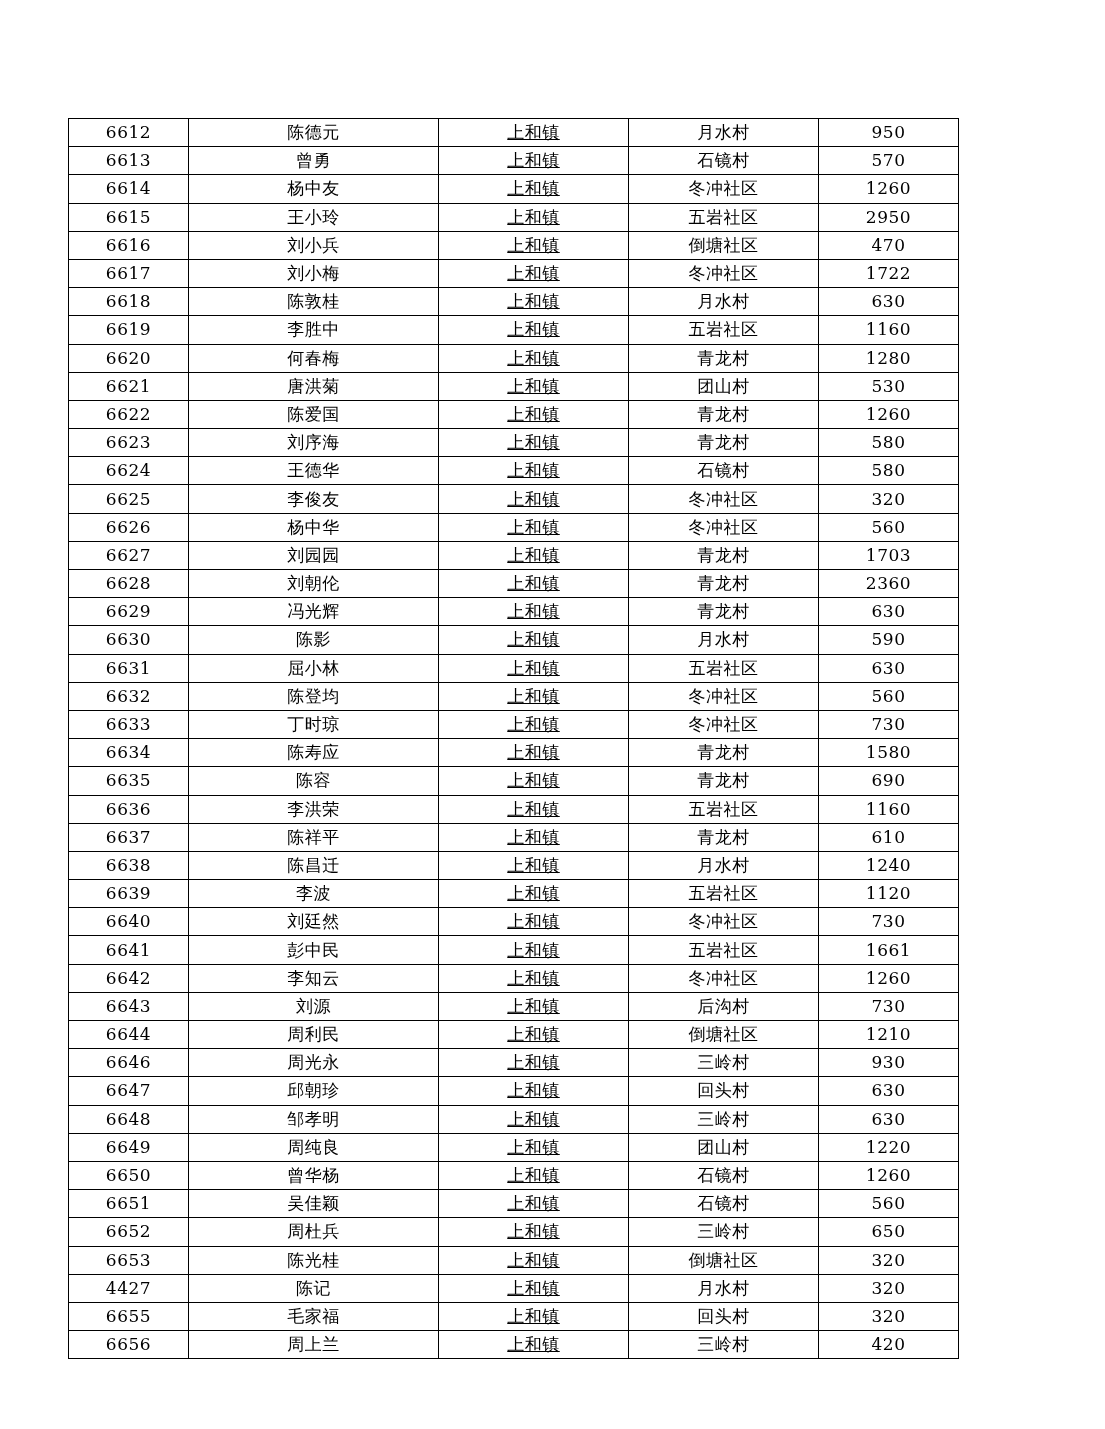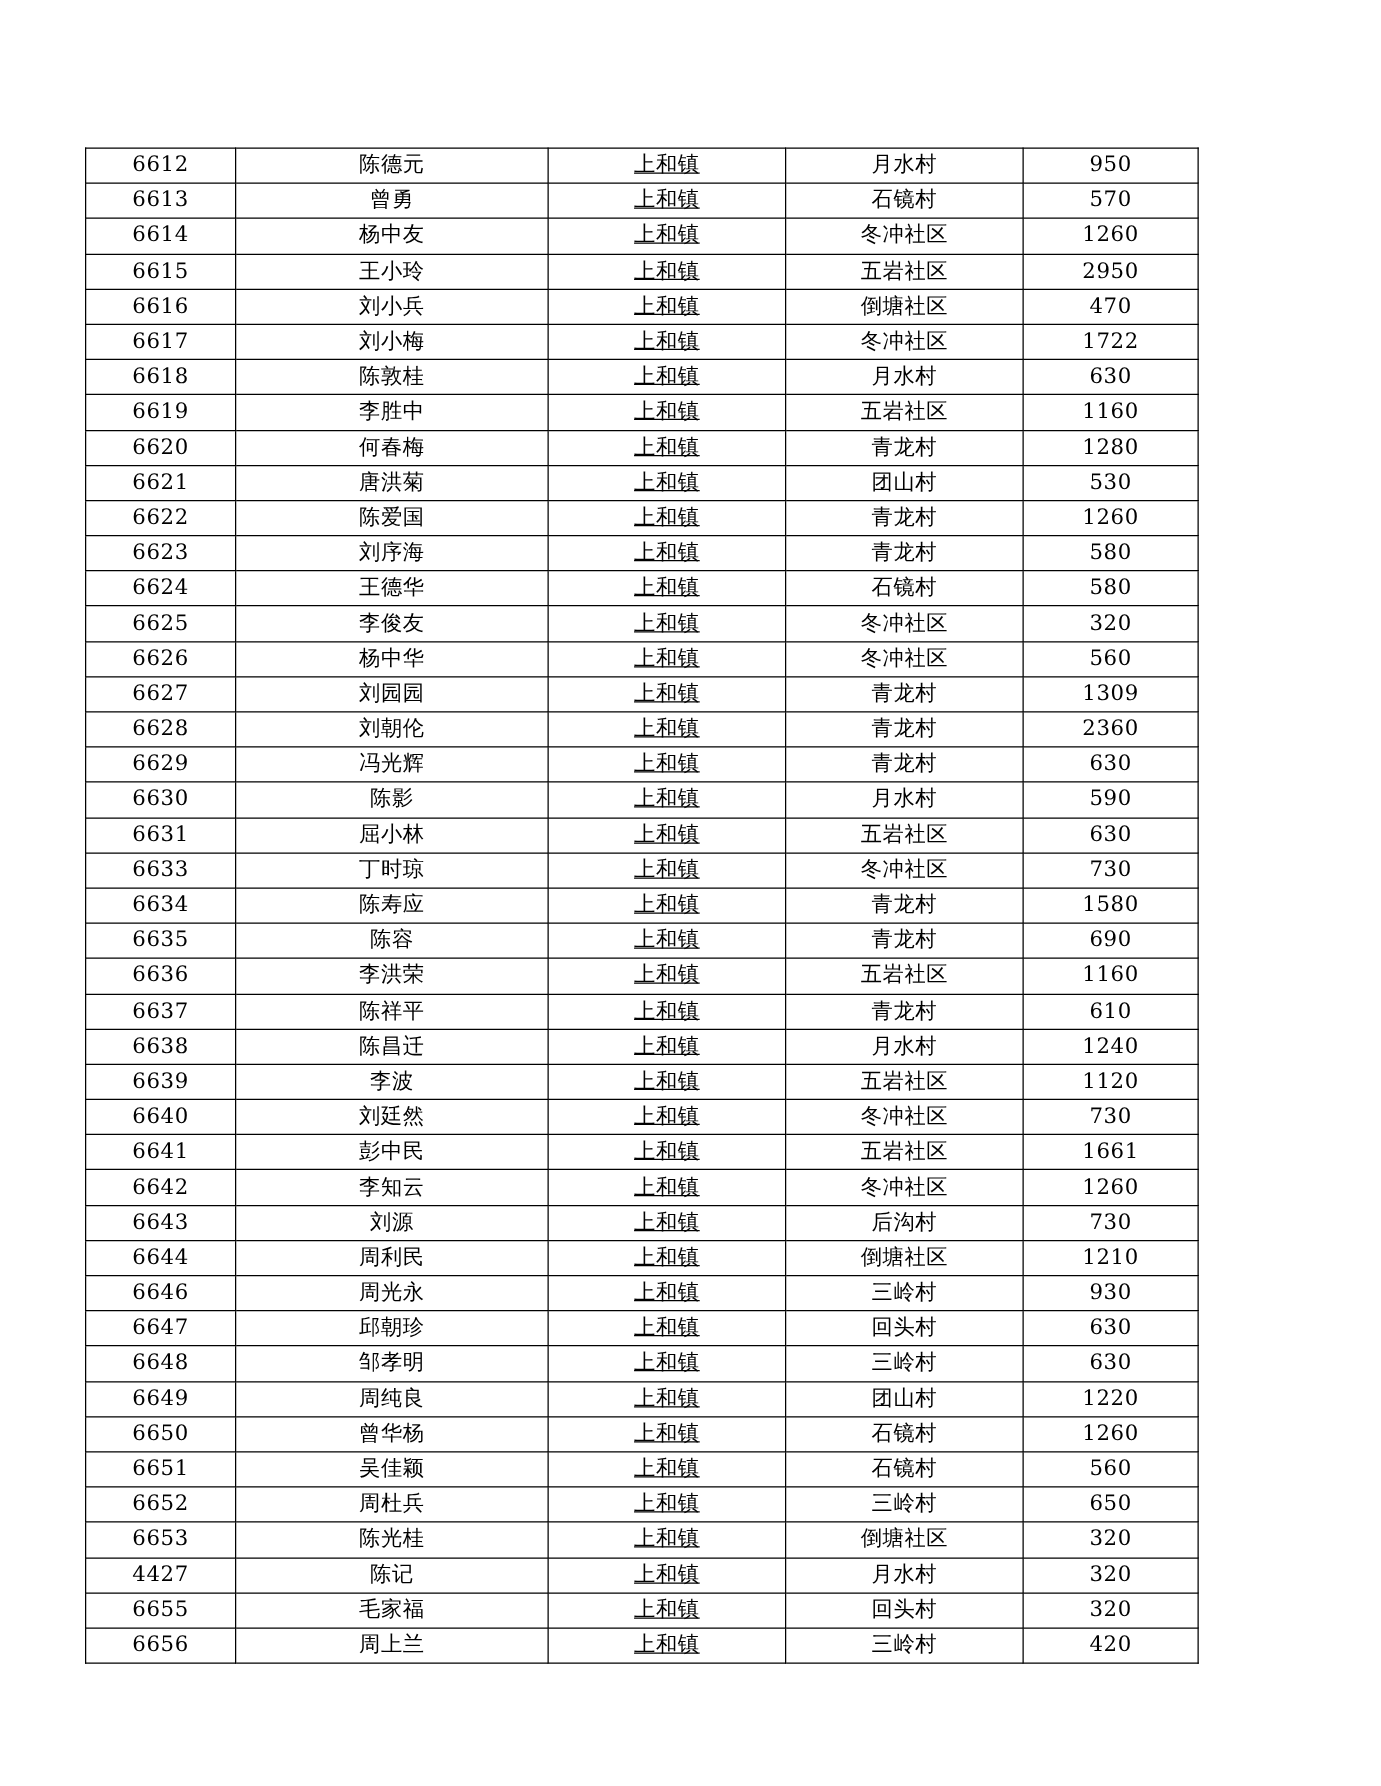--- a/index.html
+++ b/index.html
@@ -164,21 +164,21 @@
           <td class="cell-name">杨中华</td>
           <td class="cell-town">上和镇</td>
           <td class="cell-vill">冬冲社区</td>
           <td class="cell-amt">560</td>
         </tr>
         <tr>
           <td class="cell-id">6627</td>
           <td class="cell-name">刘园园</td>
           <td class="cell-town">上和镇</td>
           <td class="cell-vill">青龙村</td>
-          <td class="cell-amt">1309</td>
+          <td class="cell-amt">1703</td>
         </tr>
         <tr>
           <td class="cell-id">6628</td>
           <td class="cell-name">刘朝伦</td>
           <td class="cell-town">上和镇</td>
           <td class="cell-vill">青龙村</td>
           <td class="cell-amt">2360</td>
         </tr>
         <tr>
           <td class="cell-id">6629</td>
@@ -193,20 +193,27 @@
           <td class="cell-town">上和镇</td>
           <td class="cell-vill">月水村</td>
           <td class="cell-amt">590</td>
         </tr>
         <tr>
           <td class="cell-id">6631</td>
           <td class="cell-name">屈小林</td>
           <td class="cell-town">上和镇</td>
           <td class="cell-vill">五岩社区</td>
           <td class="cell-amt">630</td>
+        </tr>
+        <tr>
+          <td class="cell-id">6632</td>
+          <td class="cell-name">陈登均</td>
+          <td class="cell-town">上和镇</td>
+          <td class="cell-vill">冬冲社区</td>
+          <td class="cell-amt">560</td>
         </tr>
         <tr>
           <td class="cell-id">6633</td>
           <td class="cell-name">丁时琼</td>
           <td class="cell-town">上和镇</td>
           <td class="cell-vill">冬冲社区</td>
           <td class="cell-amt">730</td>
         </tr>
         <tr>
           <td class="cell-id">6634</td>

